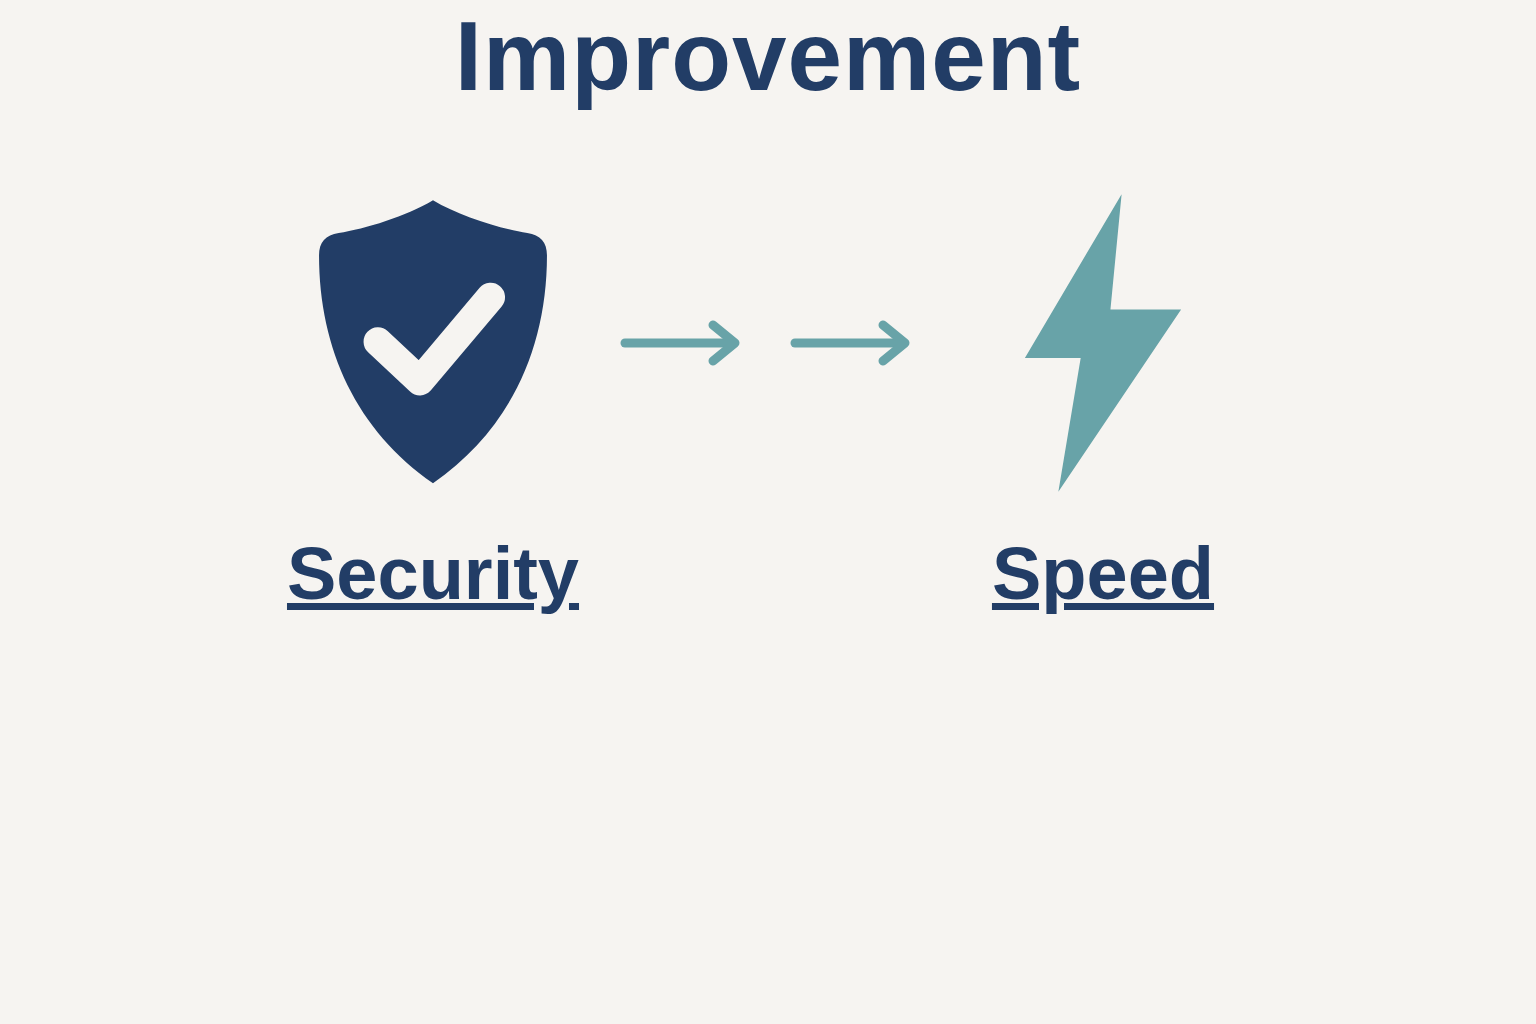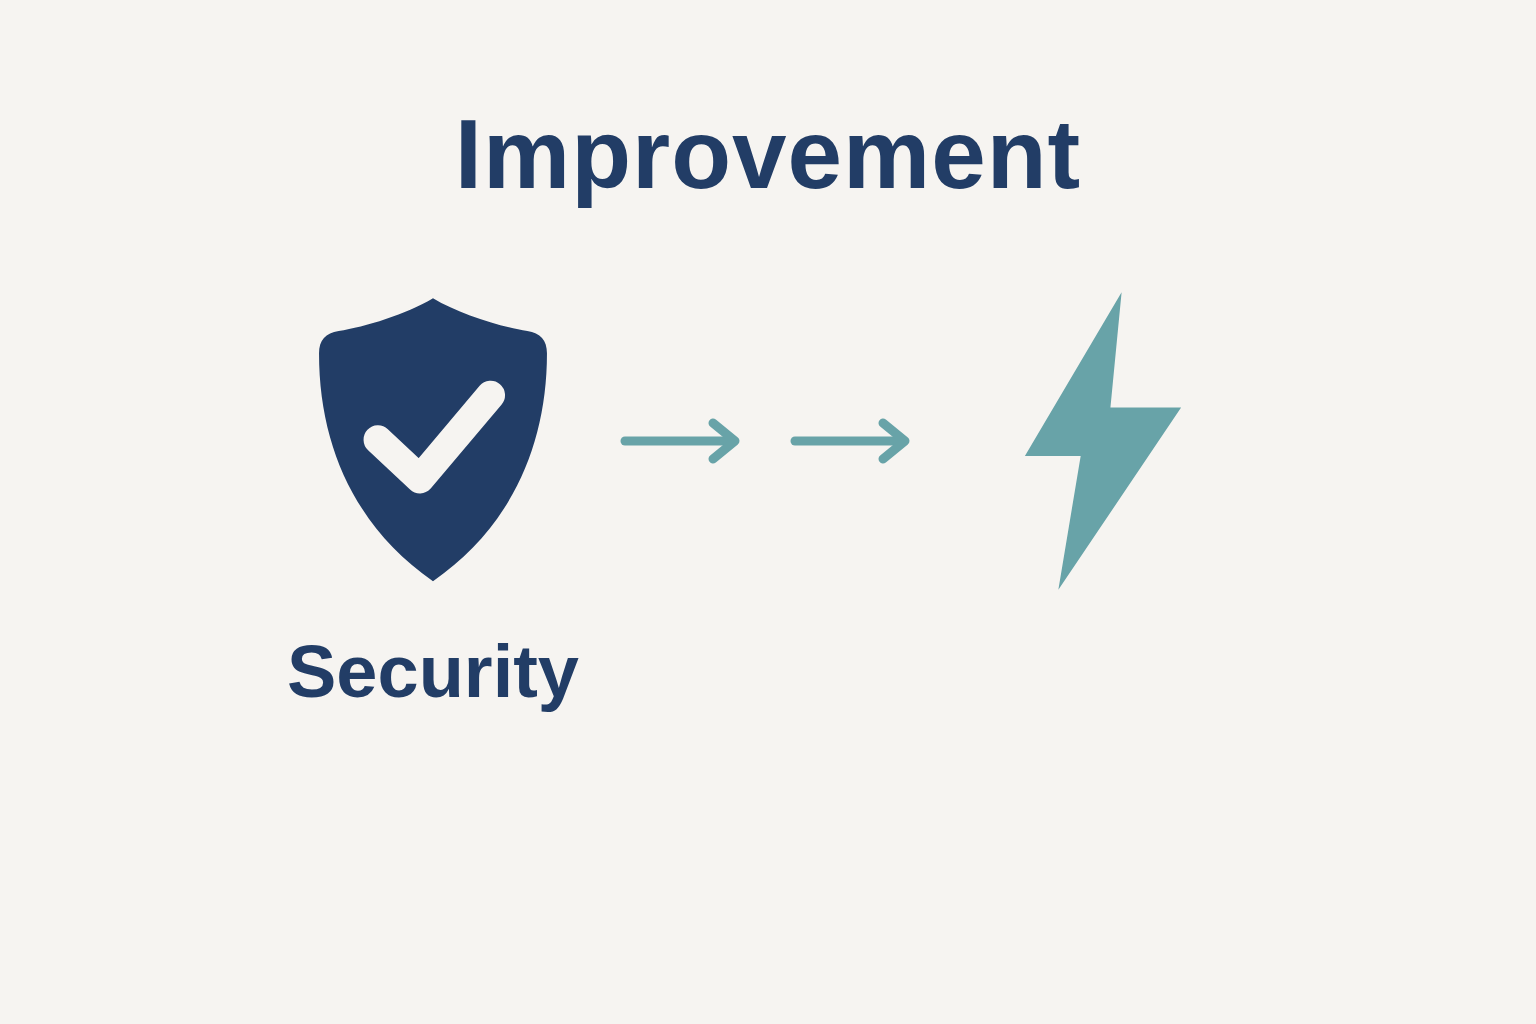--- a/index.html
+++ b/index.html
@@ -10,21 +10,20 @@
     background: #f6f4f1;
     font-family: "Liberation Sans", sans-serif;
   }
   .canvas {
     position: relative;
     width: 1536px;
     height: 1024px;
     background: #f6f4f1;
   }
   .title {
-    padding-top: 98px;
     text-align: center;
     font-size: 98px;
     font-weight: 700;
     letter-spacing: 1px;
     color: #223d66;
   }
   .flow {
     margin-top: 70px;
     display: flex;
     justify-content: center;
@@ -41,20 +40,21 @@
     display: flex;
     align-items: center;
     justify-content: center;
   }
   .step-label {
     margin-top: 28px;
     font-size: 74px;
     font-weight: 700;
     color: #223d66;
     white-space: nowrap;
+    text-decoration: underline;
   }
   .arrow-cell {
     width: 170px;
     display: flex;
     justify-content: center;
     margin-top: 130px;
   }
 </style>
 </head>
 <body>
@@ -95,16 +95,17 @@
         <polyline points="94,12 116,30 94,48" fill="none" stroke="#68a3a8" stroke-width="9" stroke-linecap="round" stroke-linejoin="round"></polyline>
       </svg>
     </div>
 
     <div class="step">
       <div class="icon-box">
         <svg width="186" height="300" viewBox="0 0 100 160" aria-hidden="true">
           <path d="M60 0 L8 88 L38 88 L26 160 L92 62 L54 62 Z" fill="#68a3a8"></path>
         </svg>
       </div>
+      <div class="step-label">Speed</div>
     </div>
 
   </div>
 </div>
 
 </body></html>

